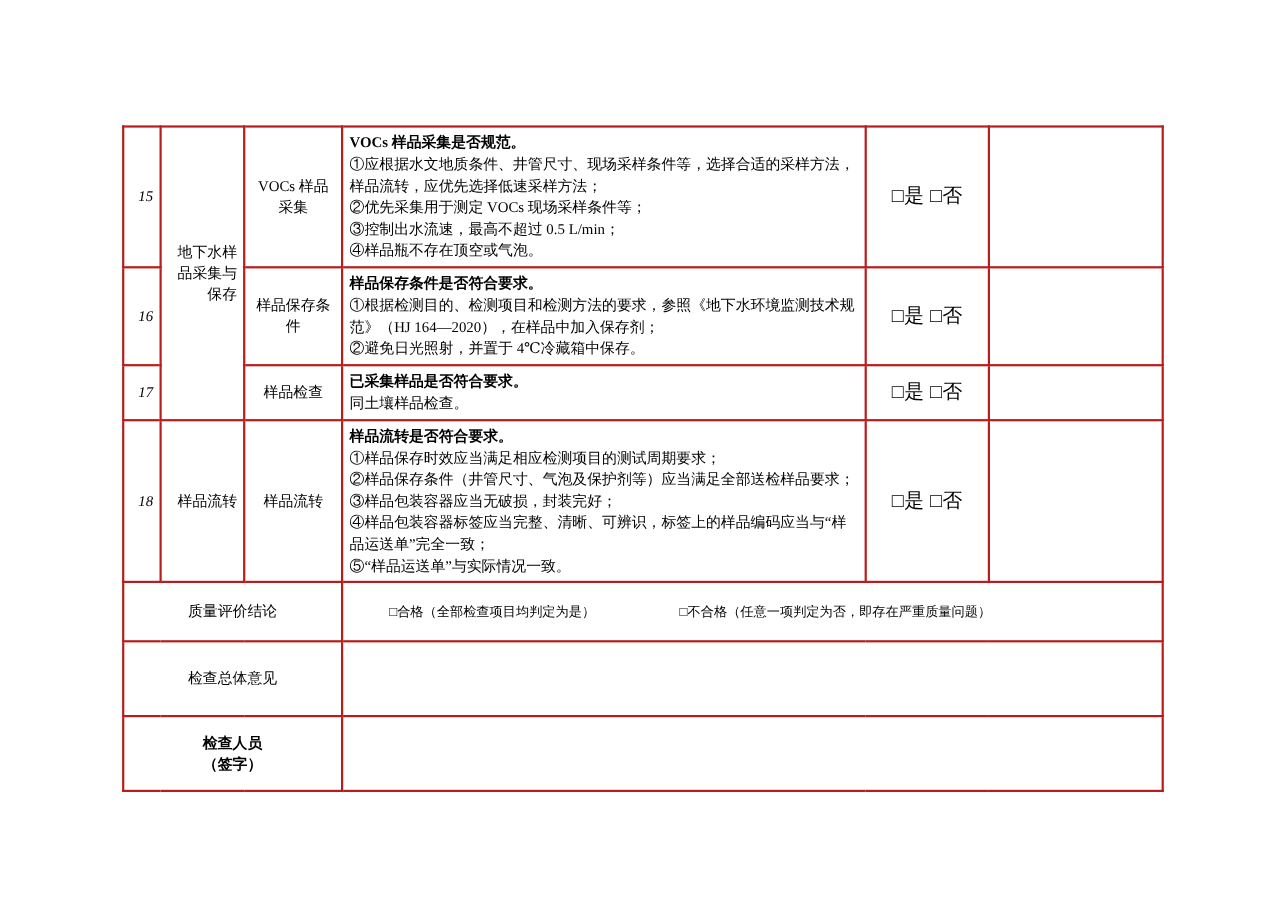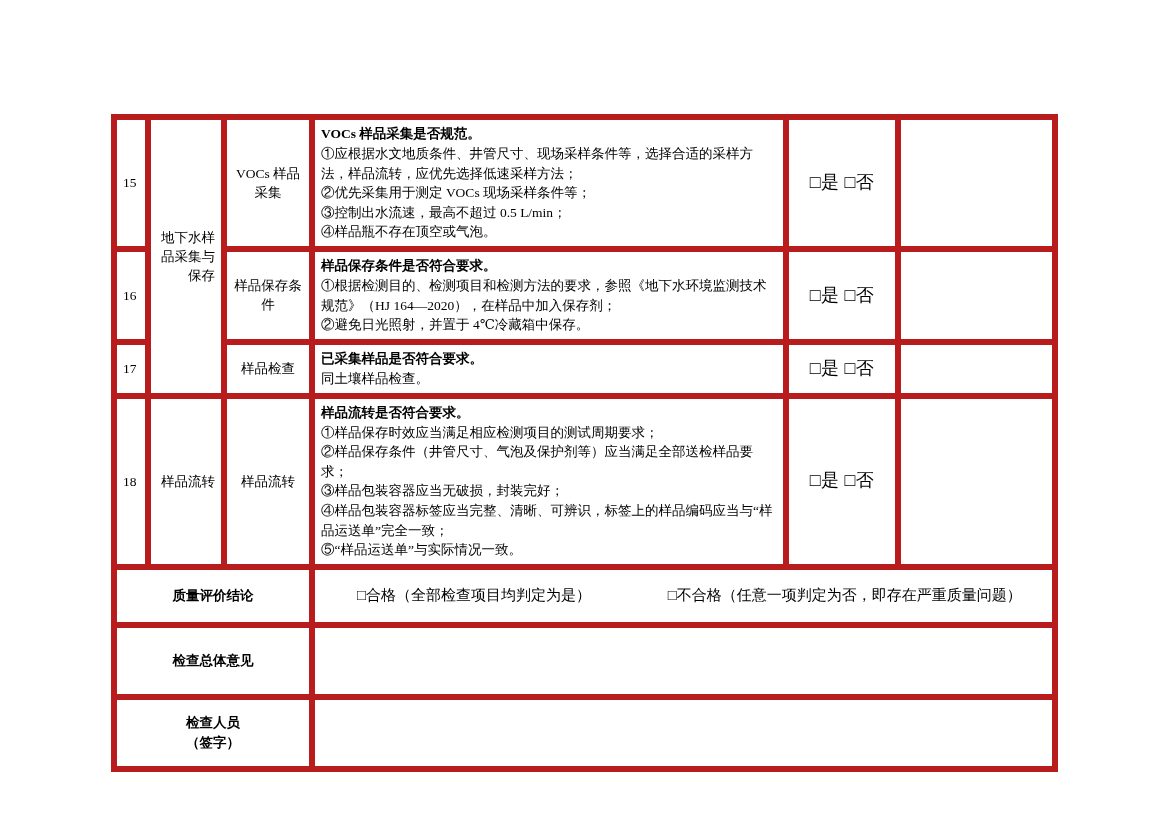--- a/index.html
+++ b/index.html
@@ -24,27 +24,27 @@
   }
   table.doc-table {
     position: absolute;
     left: 111px;
     top: 114px;
     width: 947px;
     border-collapse: collapse;
     table-layout: fixed;
   }
   table.doc-table td {
-    border: 6px solid #b91c1c;
+    border: 2px solid #b91c1c;
     vertical-align: middle;
     padding: 4px 6px;
     font-size: 13.5px;
     line-height: 1.42;
   }
-  .col-no    { width: 34px;  text-align: left; }
+  .col-no    { width: 34px;  text-align: right; font-style: italic; }
   .col-cat   { width: 76px;  text-align: right; }
   .col-item  { width: 88px;  text-align: center; }
   .col-desc  { width: 474px; text-align: left; }
   .col-judge { width: 112px; text-align: center; }
   .col-note  { width: 157px; }
 
   .desc-title {
     font-weight: bold;
     font-size: 13.5px;
     margin: 0 0 1px 0;
@@ -53,29 +53,29 @@
     margin: 0;
     font-size: 13.5px;
     line-height: 1.45;
   }
   .judge {
     font-size: 18px;
     white-space: nowrap;
     letter-spacing: 0.5px;
   }
   .bold-label {
-    font-weight: bold;
+    font-weight: normal;
     font-size: 13.5px;
     text-align: center;
   }
   .summary-row td {
     height: 44px;
   }
   .summary-text {
-    font-size: 15px;
+    font-size: 12px;
     padding-left: 36px;
   }
   .sig-label {
     font-weight: bold;
     font-size: 13.5px;
     text-align: center;
     line-height: 1.5;
   }
   .tall-1 { height: 56px; }
   .tall-2 { height: 50px; }

